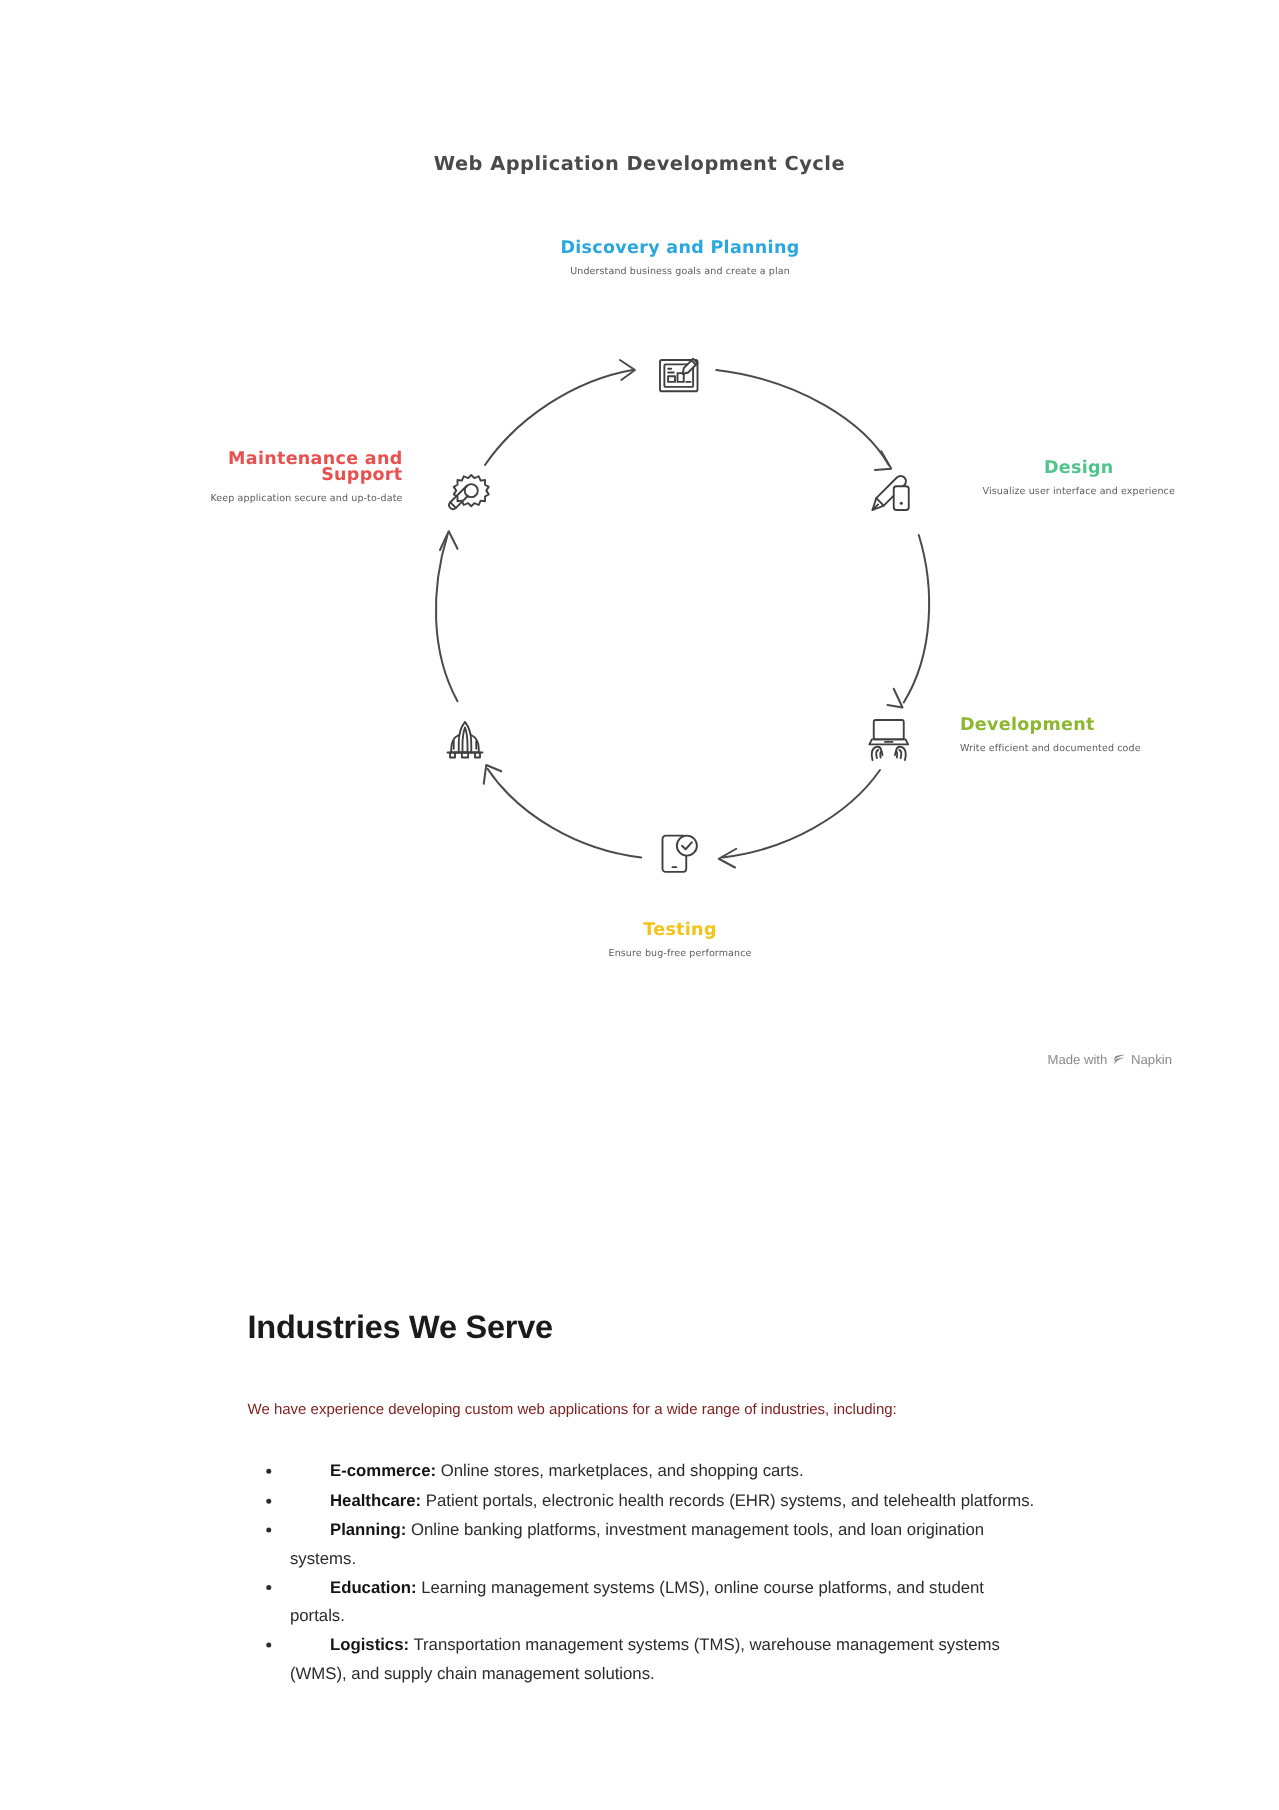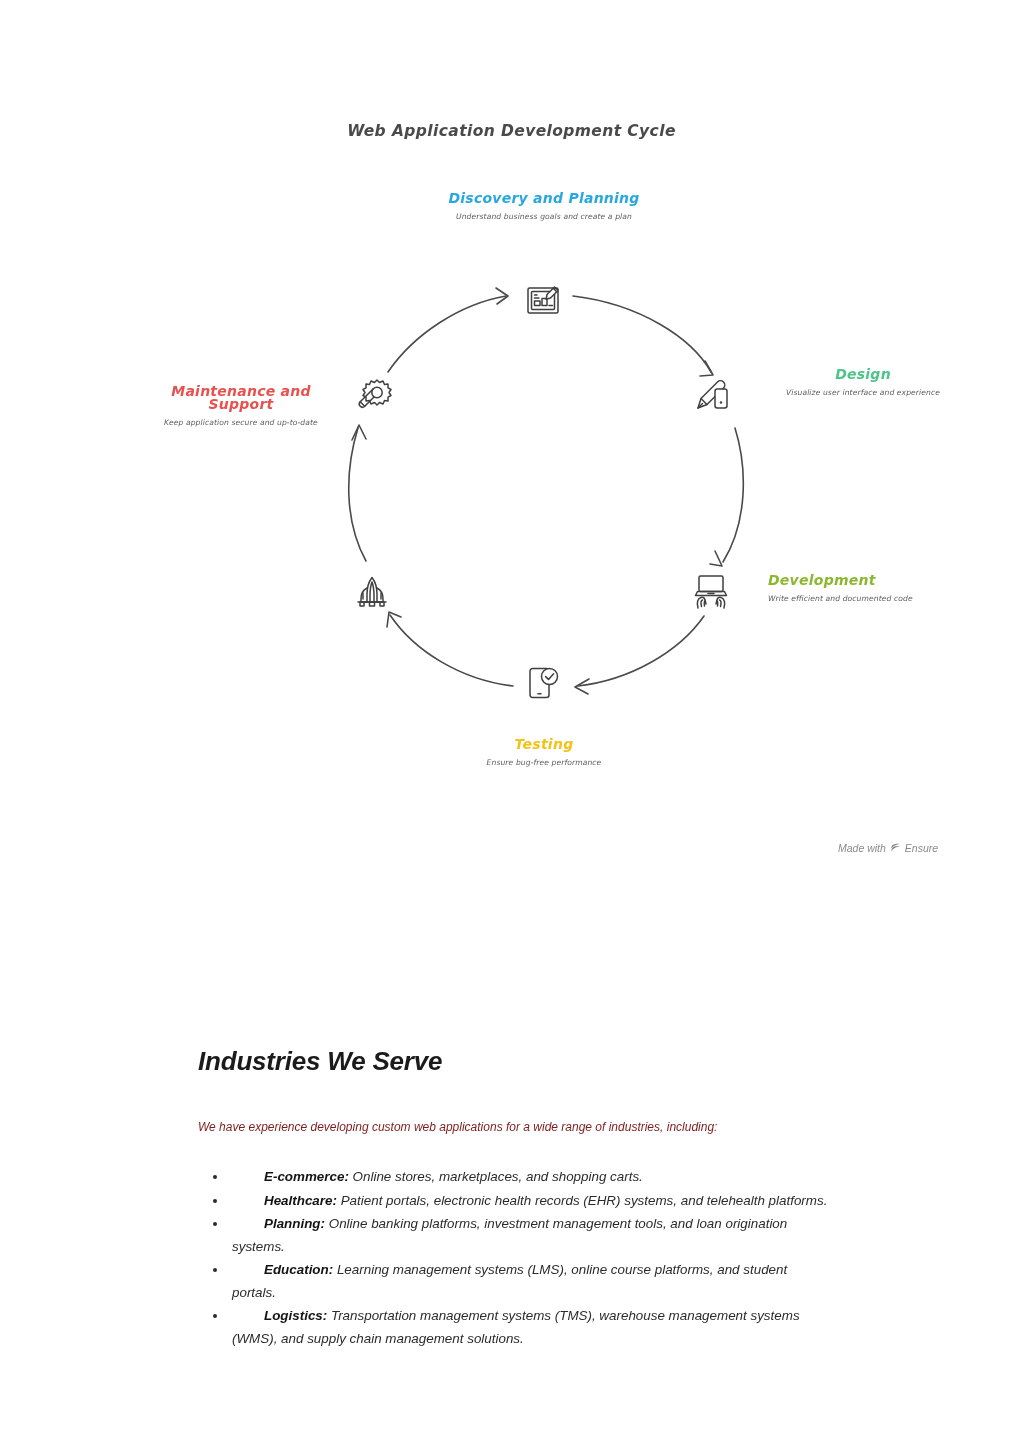--- a/index.html
+++ b/index.html
@@ -4,21 +4,21 @@
 <style>
   html,body{margin:0;padding:0;}
   body{
     width:1023px;height:1448px;
     background:#ffffff;
     font-family:"Liberation Sans",sans-serif;
     color:#222;
     overflow:hidden;
     position:relative;
   }
-  .page{position:relative;width:1023px;height:1248px;font-style:italic;}
+  .page{position:relative;width:1023px;height:1248px;}
 
   
   .diagram{position:absolute;left:0;top:0;width:1023px;height:900px;}
 
   .diagram-title{
     position:absolute;left:0;top:112px;width:1023px;
     text-align:center;
     font-family:"DejaVu Sans",sans-serif;
     font-weight:bold;
     font-size:15.5px;
@@ -46,21 +46,21 @@
     color:#5d5d5d;
     letter-spacing:.1px;
     margin:0;
   }
 
   .n-discovery{left:433px;top:192px;width:222px;text-align:center;}
   .n-design{left:768px;top:368px;width:190px;text-align:center;}
   .n-development{left:768px;top:574px;width:190px;text-align:left;}
   .n-testing{left:455px;top:738px;width:178px;text-align:center;}
   .n-deployment{left:172px;top:574px;width:150px;text-align:right;}
-  .n-maintenance{left:160px;top:361px;width:162px;text-align:center;margin-top:24px;}
+  .n-maintenance{left:160px;top:361px;width:162px;text-align:right;}
 
   
   .watermark{
     position:absolute;left:838px;top:842px;
     display:flex;align-items:center;gap:4px;
     font-family:"Liberation Sans",sans-serif;
     font-size:10.5px;color:#8a8a8a;
   }
   .watermark .leaf{display:inline-block;line-height:0;}
 
@@ -225,21 +225,21 @@
     </div>
 
     <div class="watermark">
       <span>Made with</span>
       <span class="leaf">
         <svg width="11" height="11" viewBox="0 0 12 12">
           <path d="M1 9.5 C 3 6.5, 6 4.5, 10.5 3.5 C 8.5 3.2, 5 3.6, 2.5 5" fill="#8a8a8a"></path>
           <path d="M1 6 C 3 3.5, 6 1.8, 10.5 1 C 8.5 0.8, 4.8 1.1, 2.3 2.4" fill="#8a8a8a"></path>
         </svg>
       </span>
-      <span>Ensure</span>
+      <span>Napkin</span>
     </div>
   </section>
 
   <section class="article">
     <h2>Industries We Serve</h2>
     <p class="intro">We have experience developing custom web applications for a wide range of industries, including:</p>
     <ul>
       <li>
         <b>E-commerce:</b><span> Online stores, marketplaces, and shopping carts.</span>
       </li>

